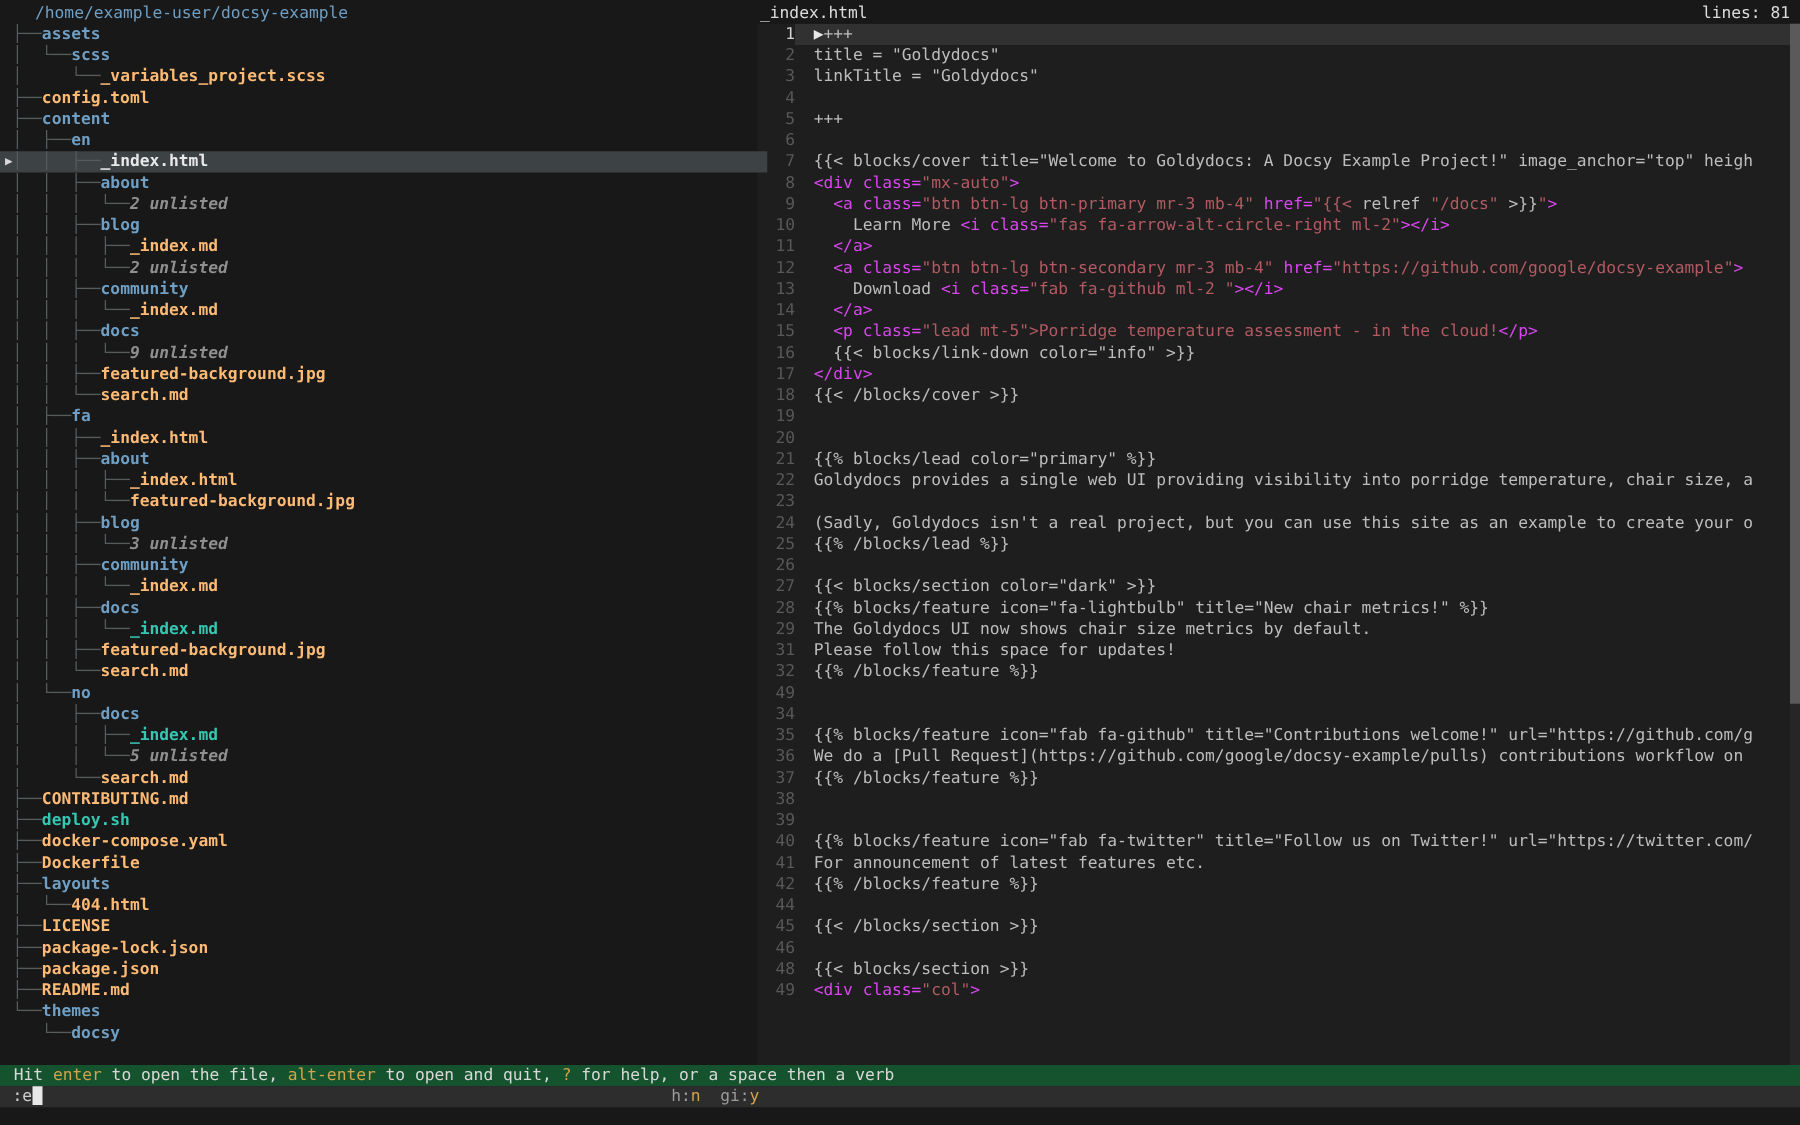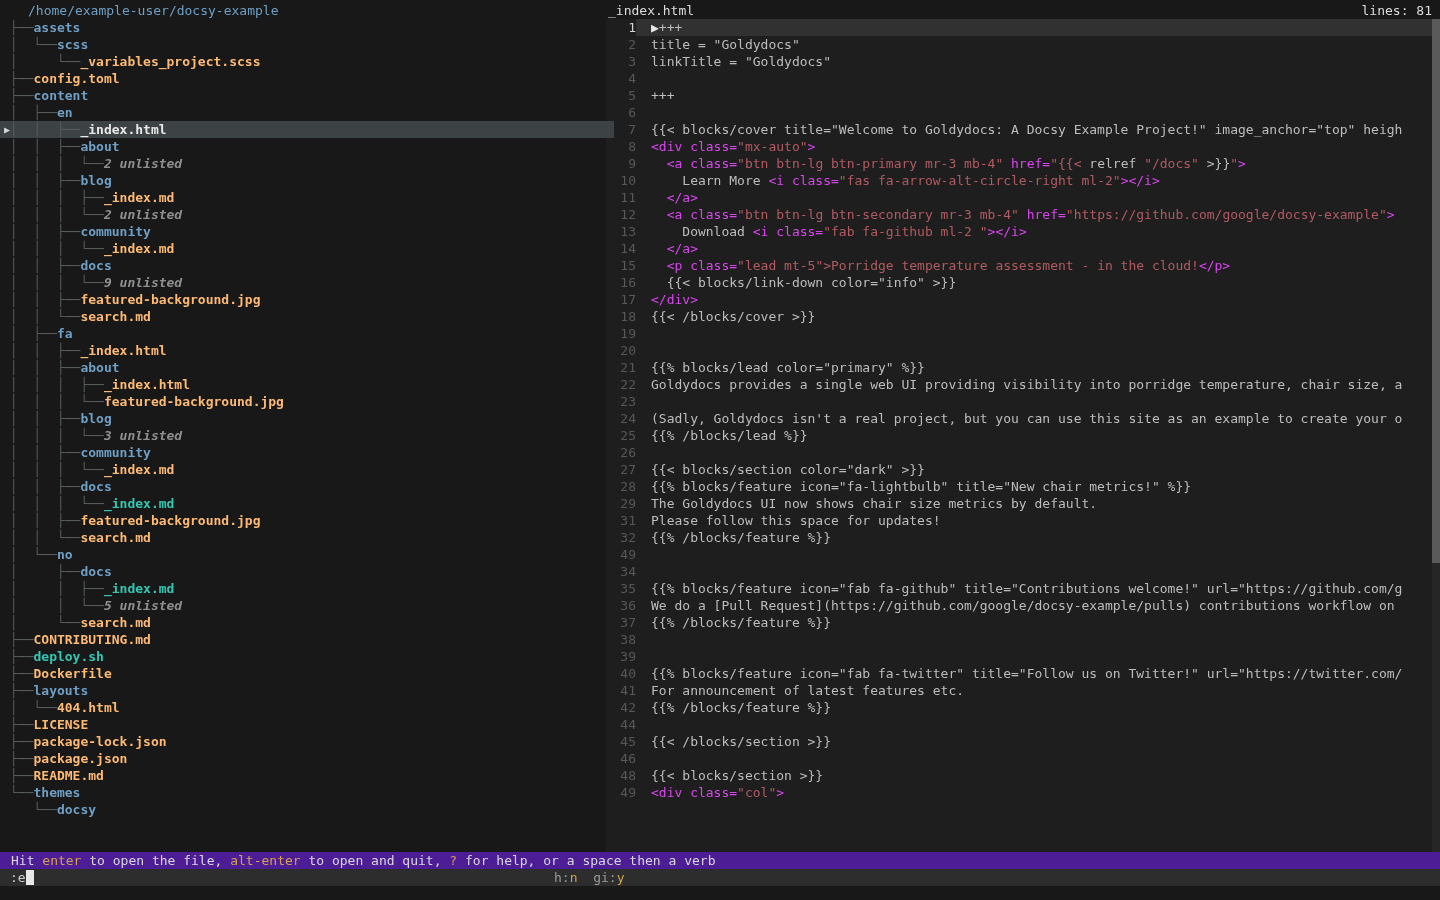--- a/index.html
+++ b/index.html
@@ -31,27 +31,27 @@
   .lc{flex:1;padding-left:15px;white-space:pre;overflow:hidden;}
   .code-row.hl .lc{background:#313131;}
   .code-row.hl .ln{color:#d3d3d3;}
   .c-p{color:#bdbdbd;}
   .c-t{color:#d946ef;}
   .c-s{color:#b15a62;}
   .c-m{color:#e8e8e8;}
   .scrollbar{position:absolute;top:19px;right:0;width:8px;bottom:0;background:#262626;}
   .scroll-thumb{position:absolute;top:0;left:0;width:8px;height:544px;background:#5a5a5a;}
   
-  .status-bar{position:absolute;top:852px;left:0;right:0;height:17px;background:#4c1d95;padding-left:11px;white-space:pre;color:#d8d8d8;box-sizing:border-box;}
+  .status-bar{position:absolute;top:852px;left:0;right:0;height:17px;background:#14532d;padding-left:11px;white-space:pre;color:#d8d8d8;box-sizing:border-box;}
   .sb-key{color:#d2a24c;}
   .sb-text{color:#d8d8d8;}
   .input-line{position:absolute;top:869px;left:0;right:0;height:17px;background:#2d2d2d;white-space:pre;}
   .input-prompt{position:absolute;left:10px;top:0;color:#cfcfcf;}
   .input-cursor{display:inline-block;width:8px;height:15px;background:#e8e8e8;vertical-align:-3px;}
-  .flags{position:absolute;left:554px;top:0;}
+  .flags{position:absolute;left:537px;top:0;}
   .fl-dim{color:#9a9a9a;}
   .fl-key{color:#d2a24c;}
   .bottom-strip{position:absolute;top:886px;left:0;right:0;bottom:0;background:#181818;}
 </style>
 </head>
 <body>
 
 <div class="screen">
 
   <div class="left-pane">
@@ -88,20 +88,21 @@
         <div class="tree-row"><span class="tree-prefix">│  │  │  └──</span><span class="n-cyan">_index.md</span></div>
         <div class="tree-row"><span class="tree-prefix">│  │  ├──</span><span class="n-file">featured-background.jpg</span></div>
         <div class="tree-row"><span class="tree-prefix">│  │  └──</span><span class="n-file">search.md</span></div>
         <div class="tree-row"><span class="tree-prefix">│  └──</span><span class="n-dir">no</span></div>
         <div class="tree-row"><span class="tree-prefix">│     ├──</span><span class="n-dir">docs</span></div>
         <div class="tree-row"><span class="tree-prefix">│     │  ├──</span><span class="n-cyan">_index.md</span></div>
         <div class="tree-row"><span class="tree-prefix">│     │  └──</span><span class="n-unlisted">5 unlisted</span></div>
         <div class="tree-row"><span class="tree-prefix">│     └──</span><span class="n-file">search.md</span></div>
         <div class="tree-row"><span class="tree-prefix">├──</span><span class="n-file">CONTRIBUTING.md</span></div>
         <div class="tree-row"><span class="tree-prefix">├──</span><span class="n-cyan">deploy.sh</span></div>
+        <div class="tree-row"><span class="tree-prefix">├──</span><span class="n-file">docker-compose.yaml</span></div>
         <div class="tree-row"><span class="tree-prefix">├──</span><span class="n-file">Dockerfile</span></div>
         <div class="tree-row"><span class="tree-prefix">├──</span><span class="n-dir">layouts</span></div>
         <div class="tree-row"><span class="tree-prefix">│  └──</span><span class="n-file">404.html</span></div>
         <div class="tree-row"><span class="tree-prefix">├──</span><span class="n-file">LICENSE</span></div>
         <div class="tree-row"><span class="tree-prefix">├──</span><span class="n-file">package-lock.json</span></div>
         <div class="tree-row"><span class="tree-prefix">├──</span><span class="n-file">package.json</span></div>
         <div class="tree-row"><span class="tree-prefix">├──</span><span class="n-file">README.md</span></div>
         <div class="tree-row"><span class="tree-prefix">└──</span><span class="n-dir">themes</span></div>
         <div class="tree-row"><span class="tree-prefix">   └──</span><span class="n-dir">docsy</span></div>
       </div>

